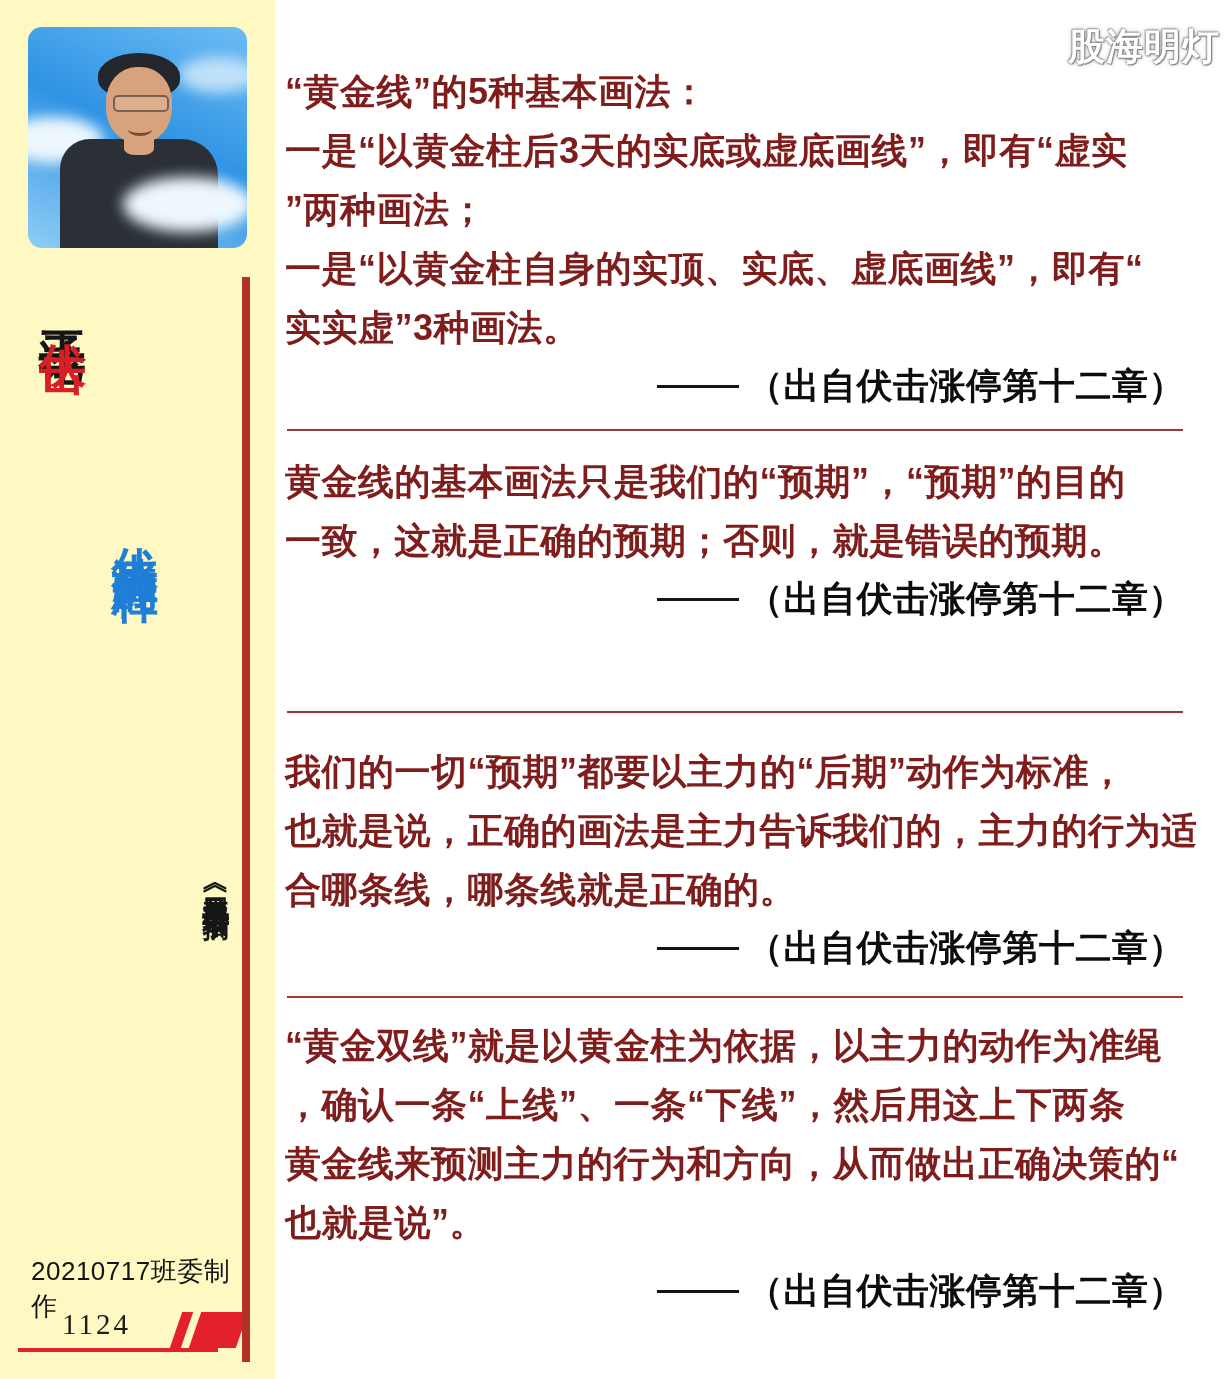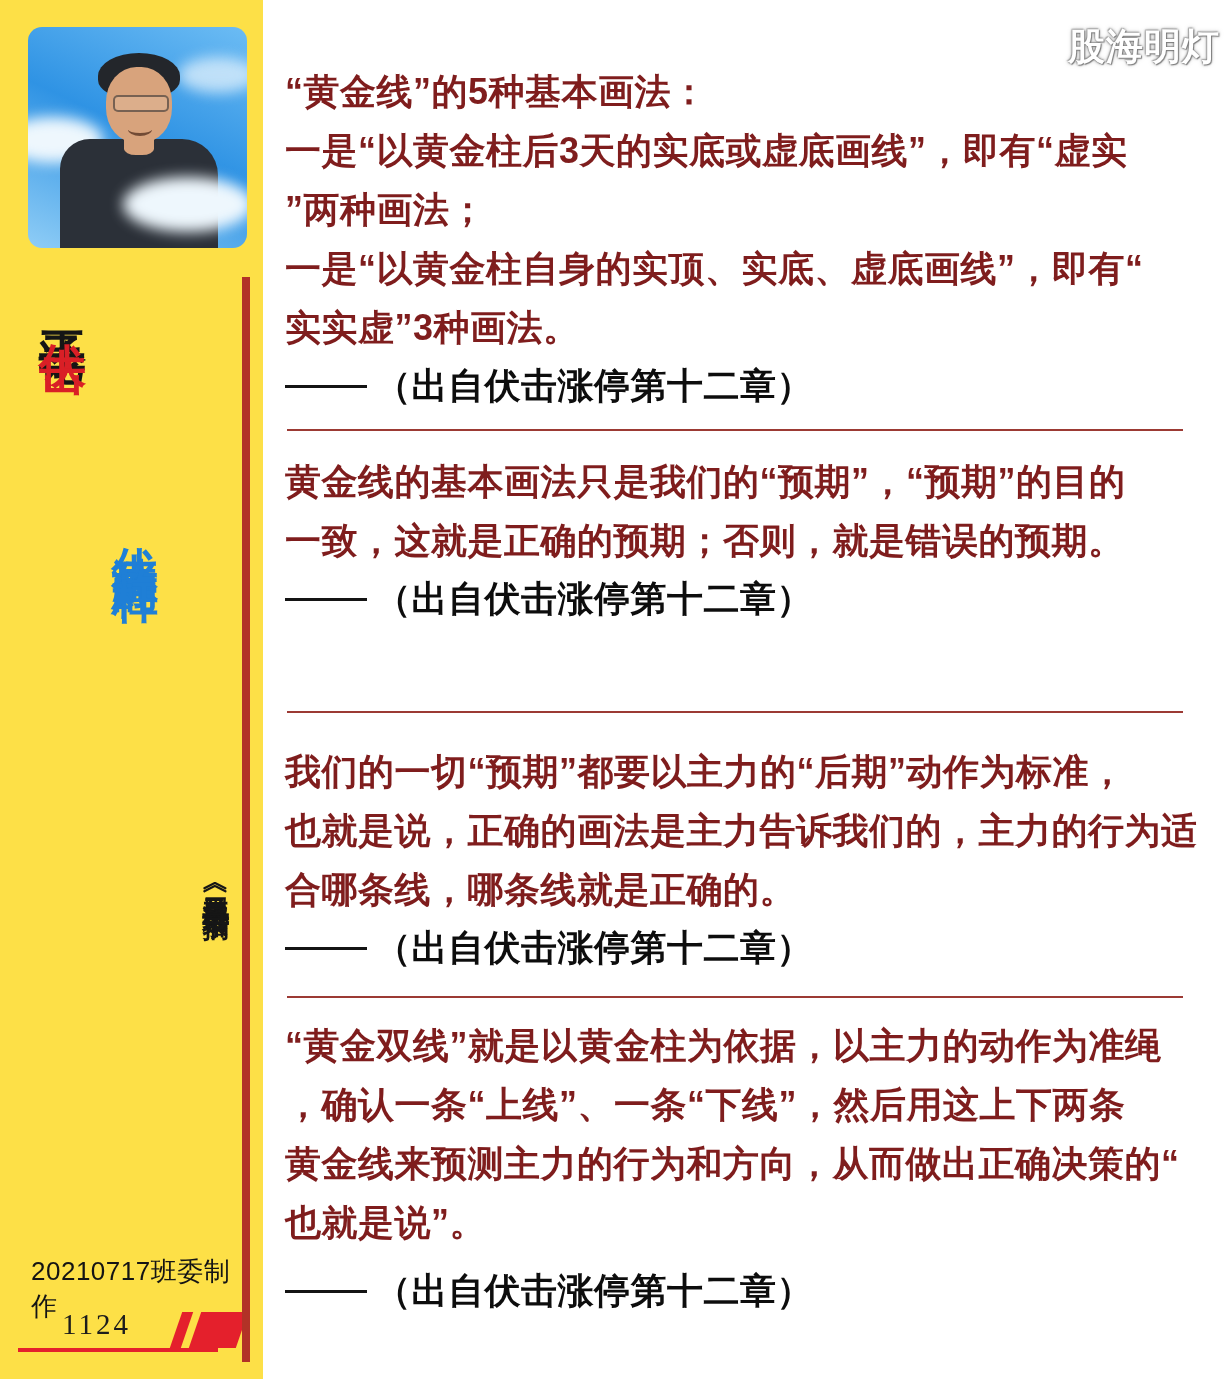--- a/index.html
+++ b/index.html
@@ -1,21 +1,21 @@
 <!DOCTYPE html>
 <html><head>
 <meta charset="utf-8">
 <style>
   html,body{margin:0;padding:0;background:#ffffff;}
   #stage{
     position:relative;width:1225px;height:1379px;background:#ffffff;overflow:hidden;
     font-family:"Liberation Sans",sans-serif;color:#101010;
   }
   
-  .sidebar{position:absolute;left:0;top:0;width:263px;height:1379px;background:#fde047;}
+  .sidebar{position:absolute;left:0;top:0;width:263px;height:1379px;background:#fef9c3;padding-left:12px;}
   .red-bar{position:absolute;left:242px;top:277px;width:8px;height:1085px;background:#b23227;}
   
   .photo{position:absolute;left:28px;top:27px;width:219px;height:221px;border-radius:14px;overflow:hidden;
     background:linear-gradient(205deg,#6cbcf4 0%,#2f93e4 48%,#8fcdf6 100%);}
   .cloud{position:absolute;background:#eef7fd;border-radius:50%;filter:blur(7px);}
   .cloud.c1{left:-25px;top:90px;width:100px;height:46px;}
   .cloud.c2{left:95px;top:150px;width:130px;height:55px;}
   .cloud.c3{left:150px;top:30px;width:80px;height:36px;opacity:.7;}
   .hair{position:absolute;left:70px;top:26px;width:82px;height:46px;background:#23262b;border-radius:50% 50% 42% 42%;}
   .face{position:absolute;left:78px;top:40px;width:66px;height:76px;background:#d8a37c;border-radius:46%;}
@@ -35,21 +35,21 @@
   .slashes{position:absolute;left:176px;top:1312px;height:36px;display:flex;align-items:stretch;}
   .pg{background:#e4202c;transform:skewX(-19deg);}
   .pg.thin{width:11px;margin-right:8px;}
   .pg.wide{width:47px;}
   .issue-underline{position:absolute;left:18px;top:1348px;width:200px;height:4px;background:#e4202c;}
   
   .watermark{position:absolute;left:1068px;top:22px;font-size:37px;font-weight:700;letter-spacing:1px;color:#ffffff;
     text-shadow:0 0 2px rgba(110,110,110,.95),0 0 4px rgba(140,140,140,.7),1px 1px 1px rgba(100,100,100,.8),-1px -1px 1px rgba(170,170,170,.7);}
   .sec{position:absolute;left:285px;width:900px;}
   .ln{height:59px;line-height:59px;font-size:36px;letter-spacing:.5px;font-weight:600;color:#7f1d1d;white-space:nowrap;}
-  .attr{height:59px;display:flex;align-items:center;font-size:36px;font-weight:600;color:#0d0d0d;letter-spacing:.5px;}
+  .attr{height:59px;display:flex;justify-content:flex-end;align-items:center;font-size:36px;font-weight:600;color:#0d0d0d;letter-spacing:.5px;}
   .attr .dash{display:inline-block;width:82px;height:3px;background:#141414;margin-right:8px;}
   .sec.s4 .attr{margin-top:10px;}
   .divider{position:absolute;left:287px;width:896px;height:2px;background:#9c3a34;}
   .d1{top:429px;} .d2{top:711px;} .d3{top:996px;}
 </style>
 </head>
 <body>
 
 <div id="stage">
 

